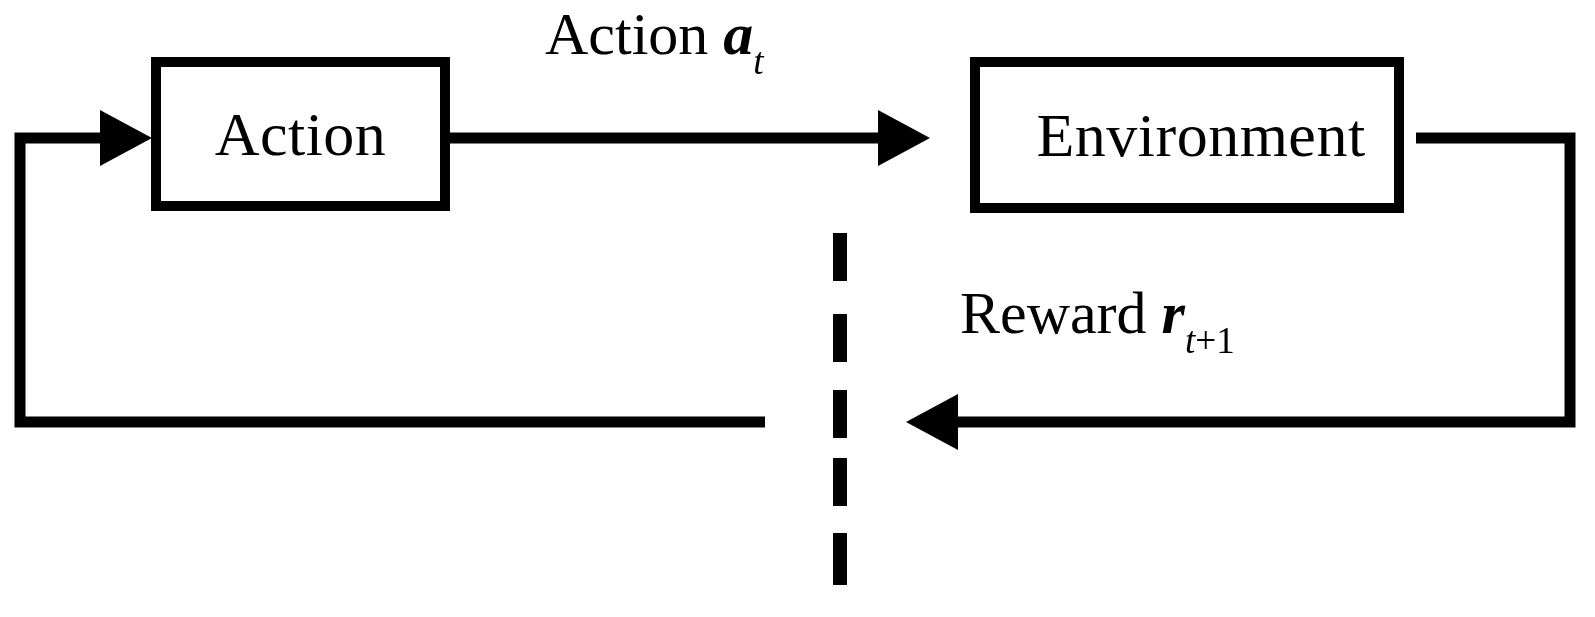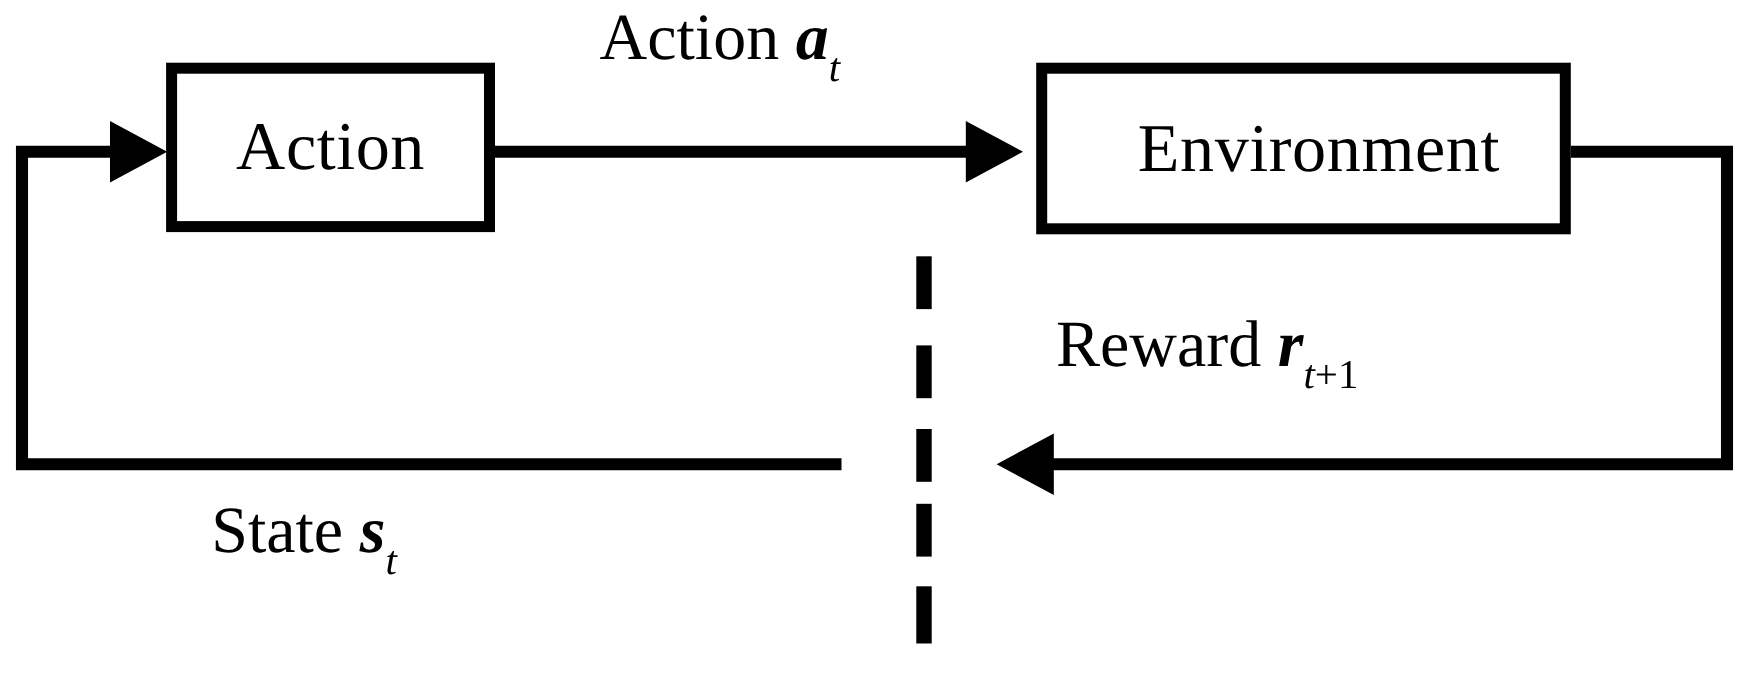--- a/index.html
+++ b/index.html
@@ -41,23 +41,23 @@
     white-space: nowrap;
     letter-spacing: 0.5px;
   }
   #agent-box {
     left: 151px;
     top: 57px;
     width: 299px;
     height: 154px;
   }
   #environment-box {
-    left: 942px;
+    left: 970px;
     top: 57px;
-    width: 486px;
+    width: 434px;
     height: 156px;
     padding-left: 28px;
   }
   .edge-label {
     position: absolute;
     font-family: "Liberation Serif", "DejaVu Serif", serif;
     font-size: 60px;
     line-height: 1;
     color: #000000;
     white-space: nowrap;
@@ -127,19 +127,15 @@
     <span>Action </span>
     <span class="sym">a</span><span class="sub">t</span>
   </div>
 
 
   <div class="edge-label" id="label-reward-t1">
     <span>Reward </span>
     <span class="sym">r</span><span class="sub"><span>t</span><span class="plusone">+1</span></span>
   </div>
 
-  <div class="edge-label" id="label-state-t">
-    <span>State </span>
-    <span class="sym">s</span><span class="sub">t</span>
-  </div>
 
 
 </div>
 
 </body></html>

